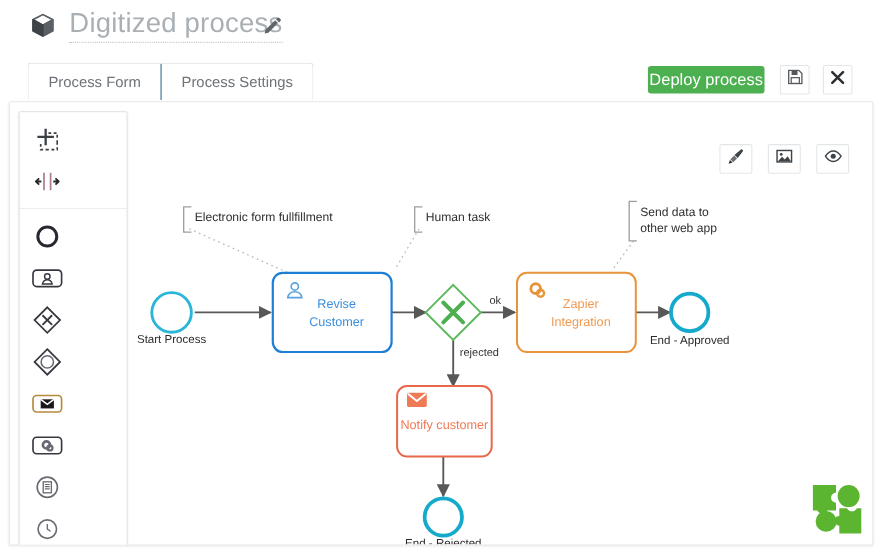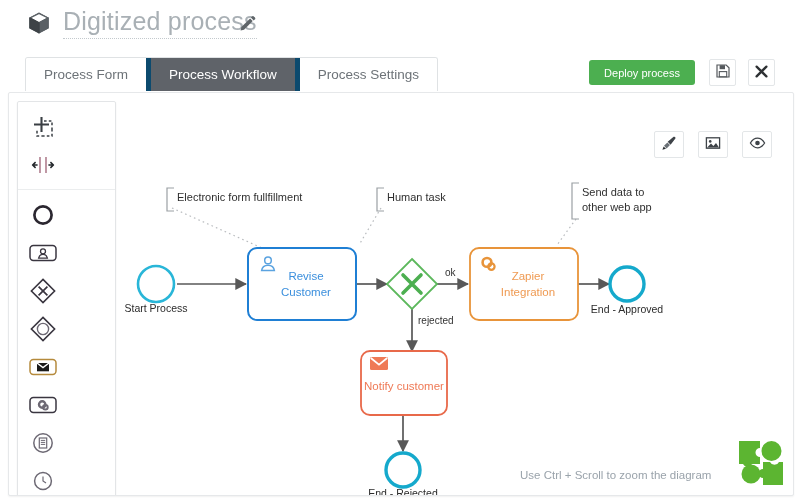--- a/index.html
+++ b/index.html
@@ -64,38 +64,38 @@
     overflow: hidden;
   }
   .tab {
     display: flex;
     align-items: center;
     justify-content: center;
     padding: 0 18px;
     font-size: 13.5px;
     color: #6d7378;
     background: #fff;
-    border-right: 5px solid #0c4a6e;
+    border-right: 1px solid #0c4a6e;
     cursor: pointer;
     white-space: nowrap;
   }
   .tab:last-child { border-right: none; text-align: right; }
   .tab.active {
     background: #5f6369;
     color: #ffffff;
   }
   #deploy-process-button {
     position: absolute;
     left: 589px; top: 60px;
     width: 106px; height: 25px;
     background: #4caf50;
     border: none;
     border-radius: 3px;
     color: #fff;
-    font-size: 11px;
+    font-size: 15px;
     font-family: "Liberation Sans", sans-serif;
     cursor: pointer;
     padding: 0;
   }
   .hdr-icon-btn {
     position: absolute;
     top: 59px;
     width: 27px; height: 27px;
     background: #fff;
     border: 1px solid #e3e6e8;
@@ -229,21 +229,20 @@
     <svg width="17" height="17" viewBox="0 0 17 17">
       <path d="M2.4 12.1 11.1 3.4l2.6 2.6-8.7 8.7-3.4.8z" fill="#5f6569"></path>
       <path d="M11.9 2.6 13.1 1.4a1.2 1.2 0 0 1 1.7 0l1.1 1.1a1.2 1.2 0 0 1 0 1.7l-1.2 1.2z" fill="#5f6569"></path>
     </svg>
   </span>
 </div>
 
 <div id="tab-bar">
   <div id="tab-strip">
     <div class="tab">Process Form</div>
-    <div class="tab active">Process Workflow</div>
     <div class="tab">Process Settings</div>
   </div>
 </div>
 
 <button id="deploy-process-button">Deploy process</button>
 
 <div id="save-button" class="hdr-icon-btn">
   <span>
     <svg width="14" height="14" viewBox="0 0 14 14">
       <path d="M1 1h9.2L13 3.8V13H1z" fill="none" stroke="#55595d" stroke-width="1.2"></path>
@@ -466,21 +465,20 @@
       </g>
       <text class="node-label-inner" x="395" y="297" fill="#ef7a56">Notify customer</text>
     </g>
 
     <g>
       <circle cx="394" cy="377" r="17" fill="#ffffff" stroke="#15a9cc" stroke-width="3.4"></circle>
       <text class="node-label-outside" x="394" y="404">End - Rejected</text>
     </g>
   </svg>
 
-  <div id="zoom-hint">Use Ctrl + Scroll to zoom the diagram</div>
 
   <div id="brand-logo">
     <svg width="46" height="46" viewBox="0 0 46 46">
       <path d="M1 1 H22 V8 A4.5 4.5 0 0 0 22 17 V24 H14 A5 5 0 0 1 5 24 H1 Z" fill="#5cb531"></path>
       <circle cx="33.5" cy="11" r="10" fill="#5cb531"></circle>
       <circle cx="13" cy="34" r="9.5" fill="#5cb531"></circle>
       <path d="M45 45 H25 V38 A4.5 4.5 0 0 1 25 29 V22 H32 A5 5 0 0 0 41 22 H45 Z" fill="#5cb531"></path>
     </svg>
   </div>
 

